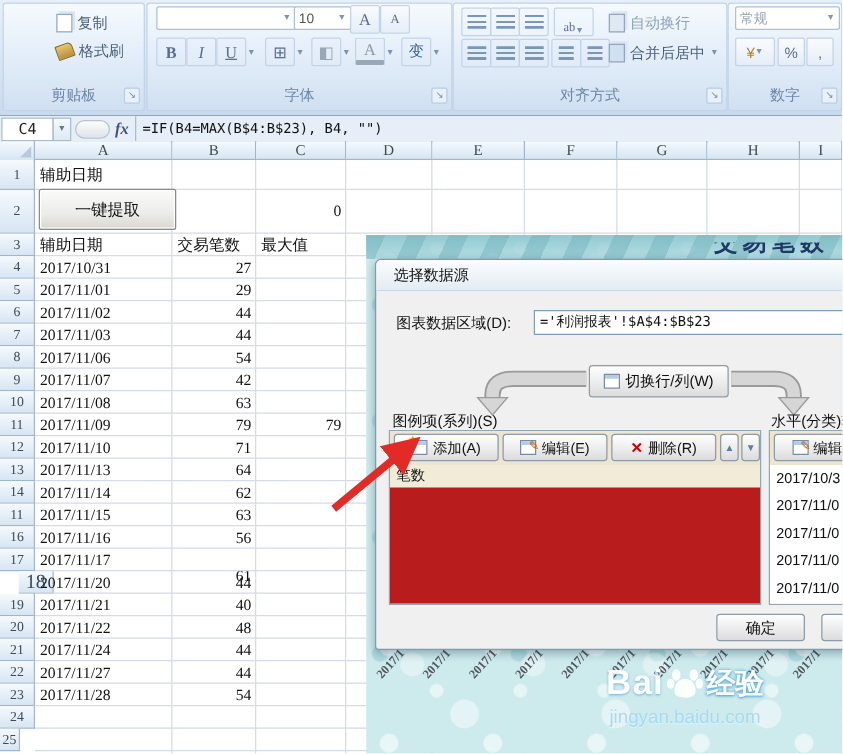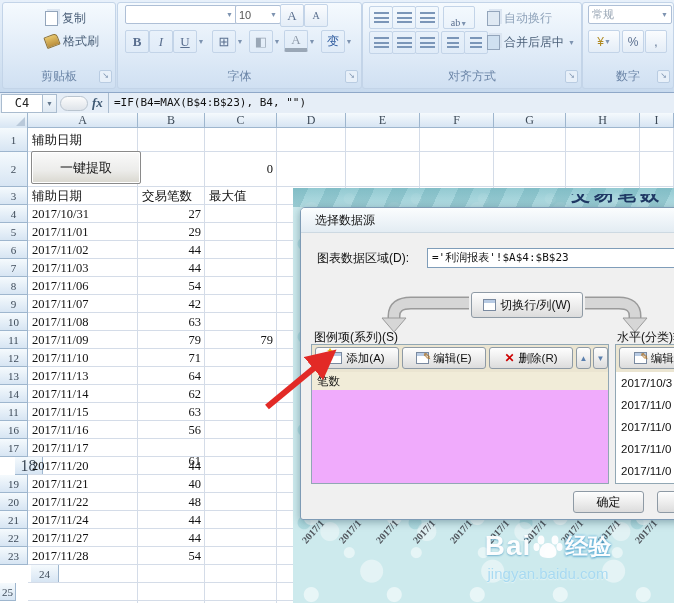--- a/index.html
+++ b/index.html
@@ -272,21 +272,21 @@
         <div class="hdr" style="left: 0px; top: 385px; width: 28px; height: 18px; font-size: 11px;">14</div>
         <div class="hdr" style="left: 0px; top: 403px; width: 28px; height: 18px; font-size: 11px;">11</div>
         <div class="hdr" style="left: 0px; top: 421px; width: 28px; height: 18px; font-size: 11px;">16</div>
         <div class="hdr" style="left: 0px; top: 439px; width: 28px; height: 18px; font-size: 11px;">17</div>
         <div class="hdr" style="left: 15px; top: 457px; width: 28px; height: 18px; font-size: 16px;">18</div>
         <div class="hdr" style="left: 0px; top: 475px; width: 28px; height: 18px; font-size: 11px;">19</div>
         <div class="hdr" style="left: 0px; top: 493px; width: 28px; height: 18px; font-size: 11px;">20</div>
         <div class="hdr" style="left: 0px; top: 511px; width: 28px; height: 18px; font-size: 11px;">21</div>
         <div class="hdr" style="left: 0px; top: 529px; width: 28px; height: 18px; font-size: 11px;">22</div>
         <div class="hdr" style="left: 0px; top: 547px; width: 28px; height: 18px; font-size: 11px;">23</div>
-        <div class="hdr" style="left: 0px; top: 565px; width: 28px; height: 18px; font-size: 11px; margin-left: 31px;">24</div>
+        <div class="hdr" style="left: 0px; top: 565px; width: 28px; height: 18px; font-size: 11px;">24</div>
         <div class="hdr" style="left: 0px; top: 583px; width: 16px; height: 18px; font-size: 11px;">25</div>
       </div>
     <div id="grid">
         <div class="cell" style="left: 28px; top: 128px; width: 110px; height: 24px; justify-content: flex-start;">辅助日期</div>
         <div class="gl" style="left: 28px; top: 151px; width: 646px; height: 1px;"></div>
         <div class="cell" style="left: 205px; top: 152px; width: 72px; height: 35px; justify-content: flex-end;">0</div>
         <div class="gl" style="left: 28px; top: 186px; width: 646px; height: 1px;"></div>
         <div class="cell" style="left: 28px; top: 187px; width: 110px; height: 18px; justify-content: flex-start;">辅助日期</div>
         <div class="cell" style="left: 138px; top: 187px; width: 67px; height: 18px; justify-content: flex-start;">交易笔数</div>
         <div class="cell" style="left: 205px; top: 187px; width: 72px; height: 18px; justify-content: flex-start;">最大值</div>
@@ -432,21 +432,21 @@
       <div class="wbtn" style="left:90px;top:2px;width:84px;height:22px;font-size:11.5px;">
         <span class="ico-tbl ico-pen"></span>
         <span>编辑(E)</span>
       </div>
       <div class="wbtn" style="left:177px;top:2px;width:84px;height:22px;font-size:11.5px;">
         <span class="ico-x">✕</span>
         <span>删除(R)</span>
       </div>
       <div class="wbtn arrowbtn" style="left:264px;top:2px;width:15px;height:22px;">▲</div>
       <div class="wbtn arrowbtn" style="left:281px;top:2px;width:15px;height:22px;">▼</div>
-      <div id="serieslist" style="position:absolute;left:0;top:27px;right:0;bottom:0;background:#f0abfc;text-decoration:underline;">
+      <div id="serieslist" style="position:absolute;left:0;top:27px;right:0;bottom:0;background:#b91c1c;text-decoration:underline;">
           <div class="litem" style="top: 0px; background: rgb(241, 236, 216);">笔数</div>
         </div>
     </div>
 
     <div class="panel" style="left:314px;top:136px;width:172px;height:140px;">
       <div class="ptoolbar"></div>
       <div class="wbtn" style="left:3px;top:2px;width:84px;height:22px;font-size:11.5px;">
         <span class="ico-tbl ico-pen"></span>
         <span>编辑(T)</span>
       </div>

